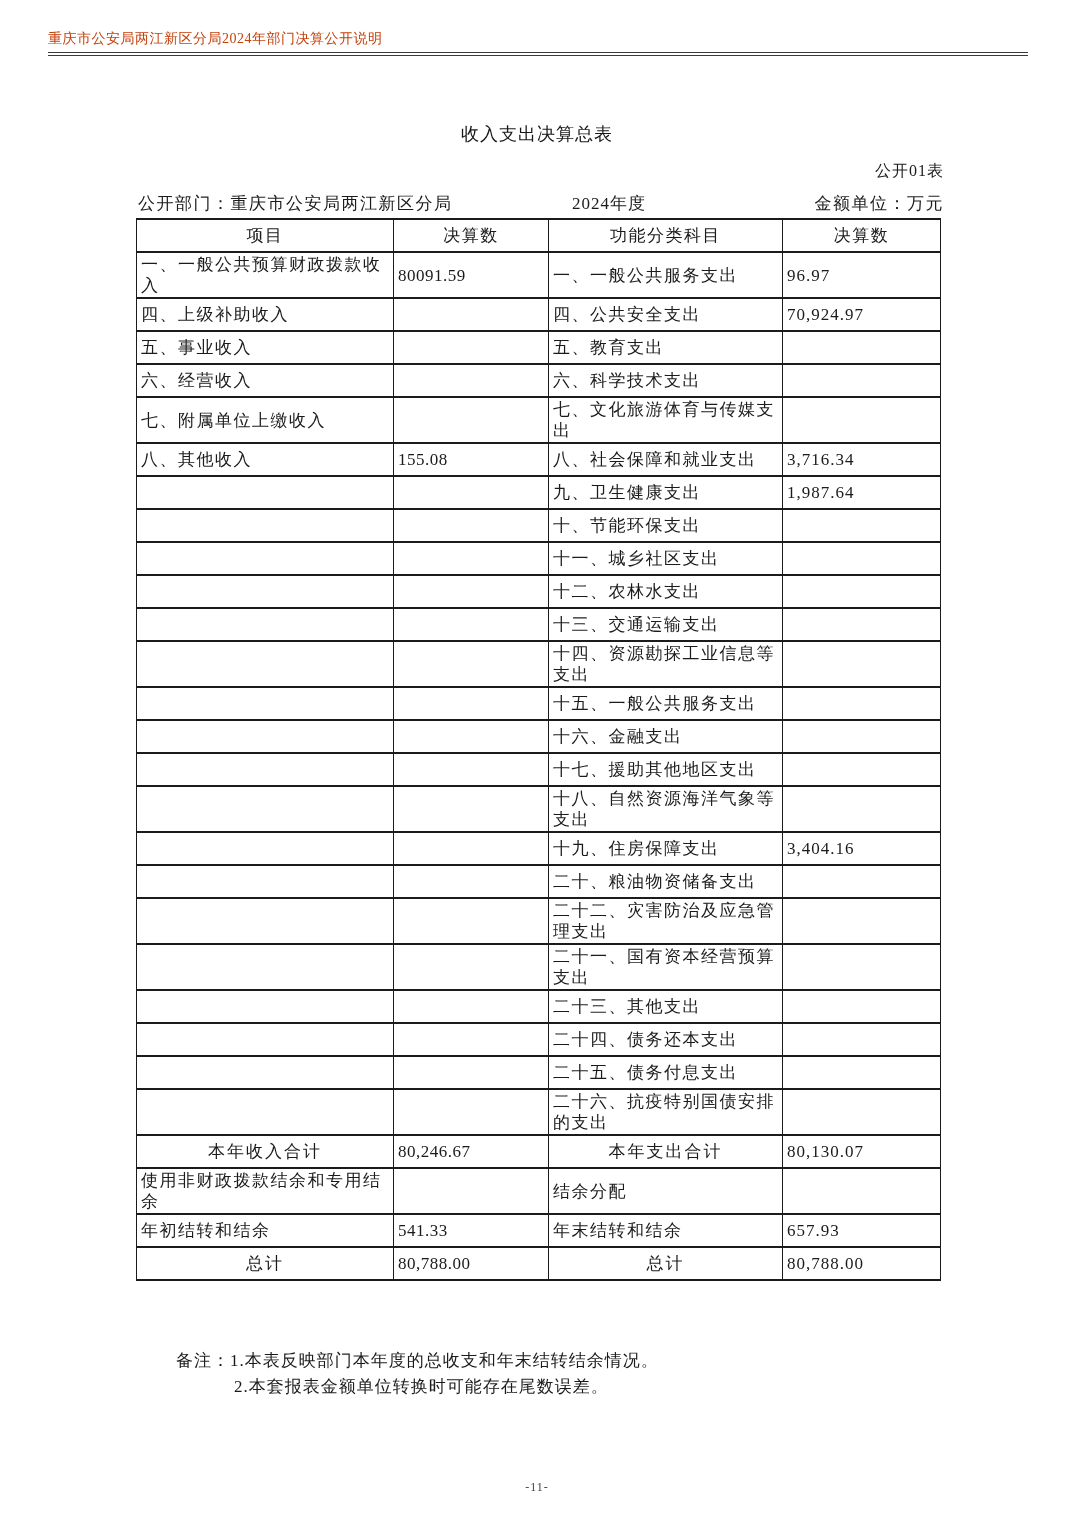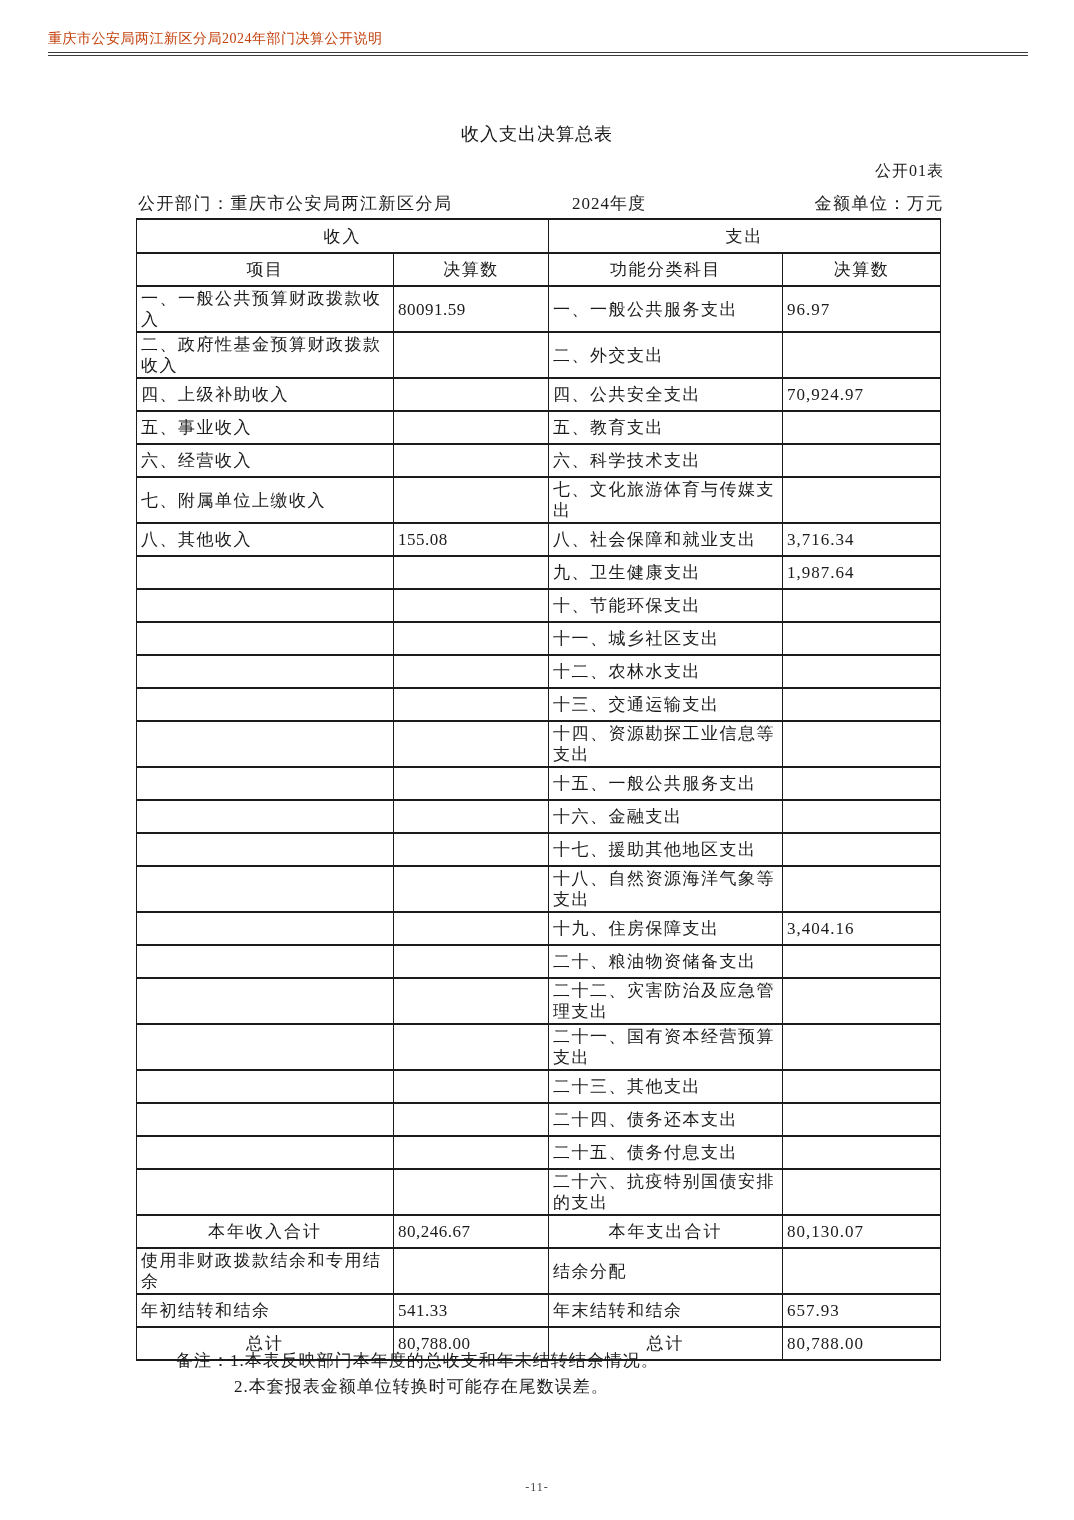--- a/index.html
+++ b/index.html
@@ -82,44 +82,34 @@
 
 <table class="fin">
   <colgroup>
     <col style="width:257px">
     <col style="width:155px">
     <col style="width:234px">
     <col style="width:158px">
   </colgroup>
   <thead>
     <tr>
-      <th class="group" colspan="2">收入</th>
-      <th class="group" colspan="2">支出</th>
-    </tr>
-    <tr>
       <th class="colhead">项目</th>
       <th class="colhead">决算数</th>
       <th class="colhead">功能分类科目</th>
       <th class="colhead">决算数</th>
     </tr>
   </thead>
   <tbody>
       <tr>
         <td class="c-item">一、一般公共预算财政拨款收入</td>
         <td class="c-num">80091.59</td>
         <td class="c-item">一、一般公共服务支出</td>
         <td class="c-num c-num-r">96.97</td>
       </tr>
       <tr>
-        <td class="c-item">二、政府性基金预算财政拨款收入</td>
-        <td class="c-num"></td>
-        <td class="c-item">二、外交支出</td>
-        <td class="c-num c-num-r"></td>
-      </tr>
-      <tr>
         <td class="c-item">四、上级补助收入</td>
         <td class="c-num"></td>
         <td class="c-item">四、公共安全支出</td>
         <td class="c-num c-num-r">70,924.97</td>
       </tr>
       <tr>
         <td class="c-item">五、事业收入</td>
         <td class="c-num"></td>
         <td class="c-item">五、教育支出</td>
         <td class="c-num c-num-r"></td>

